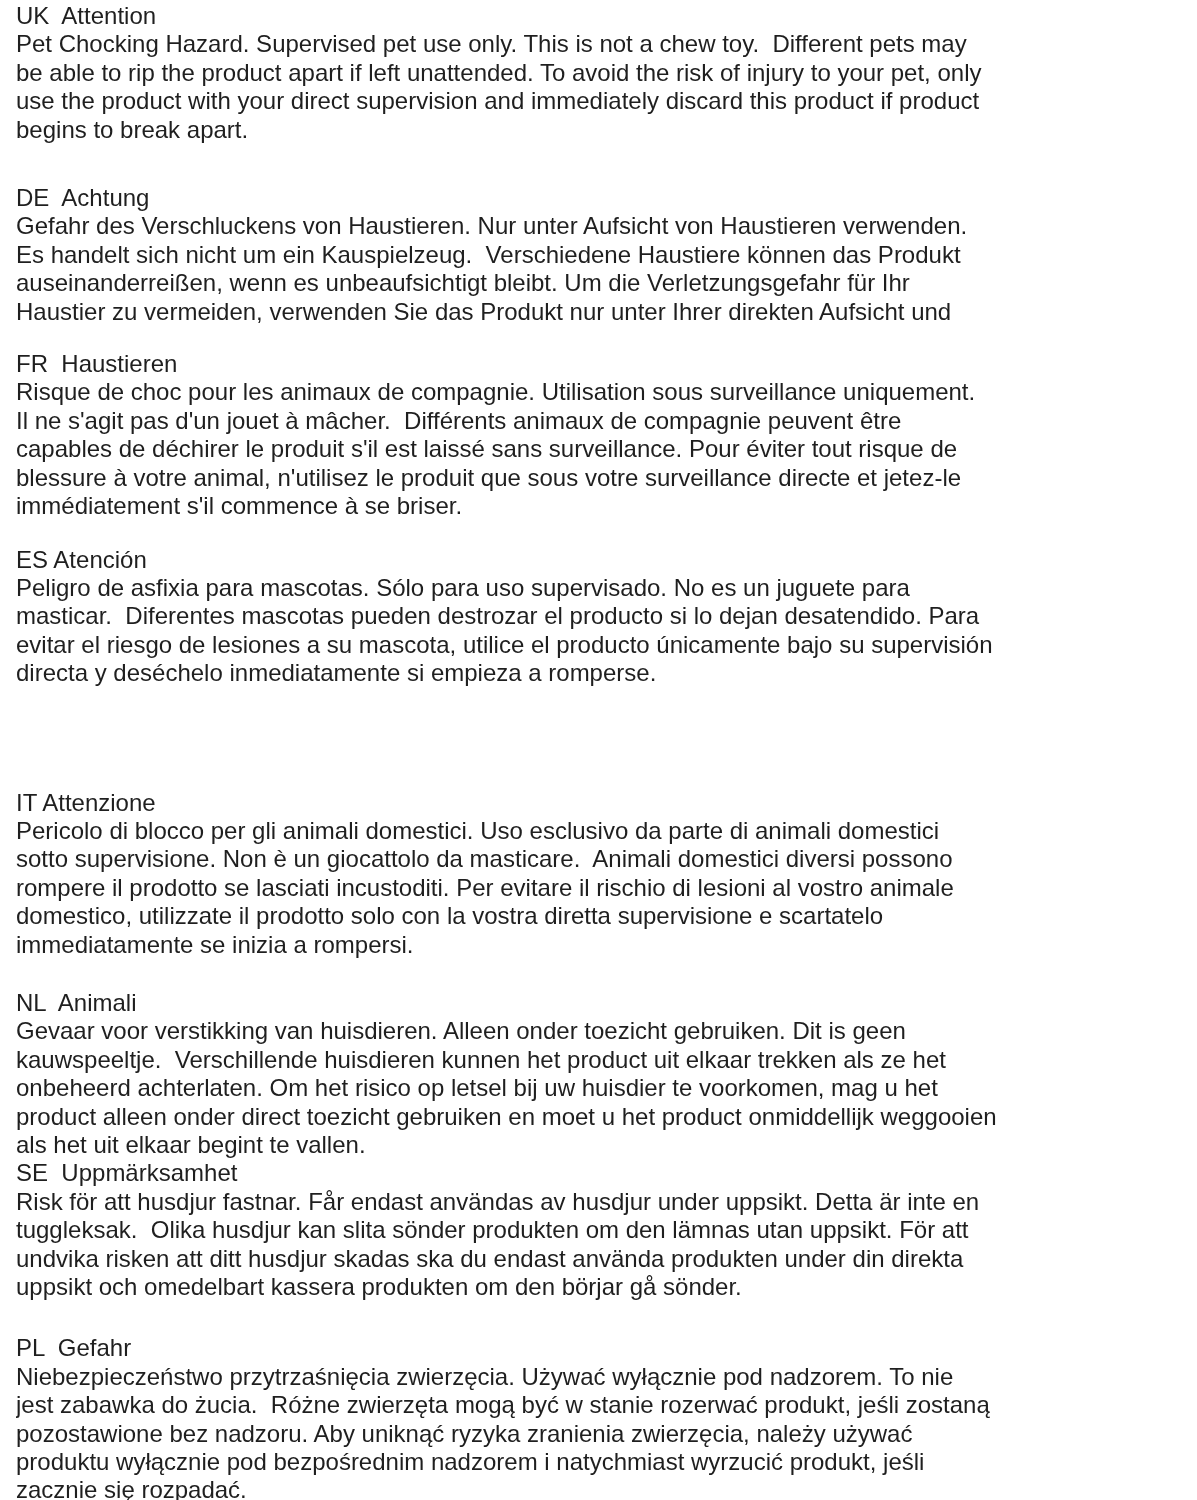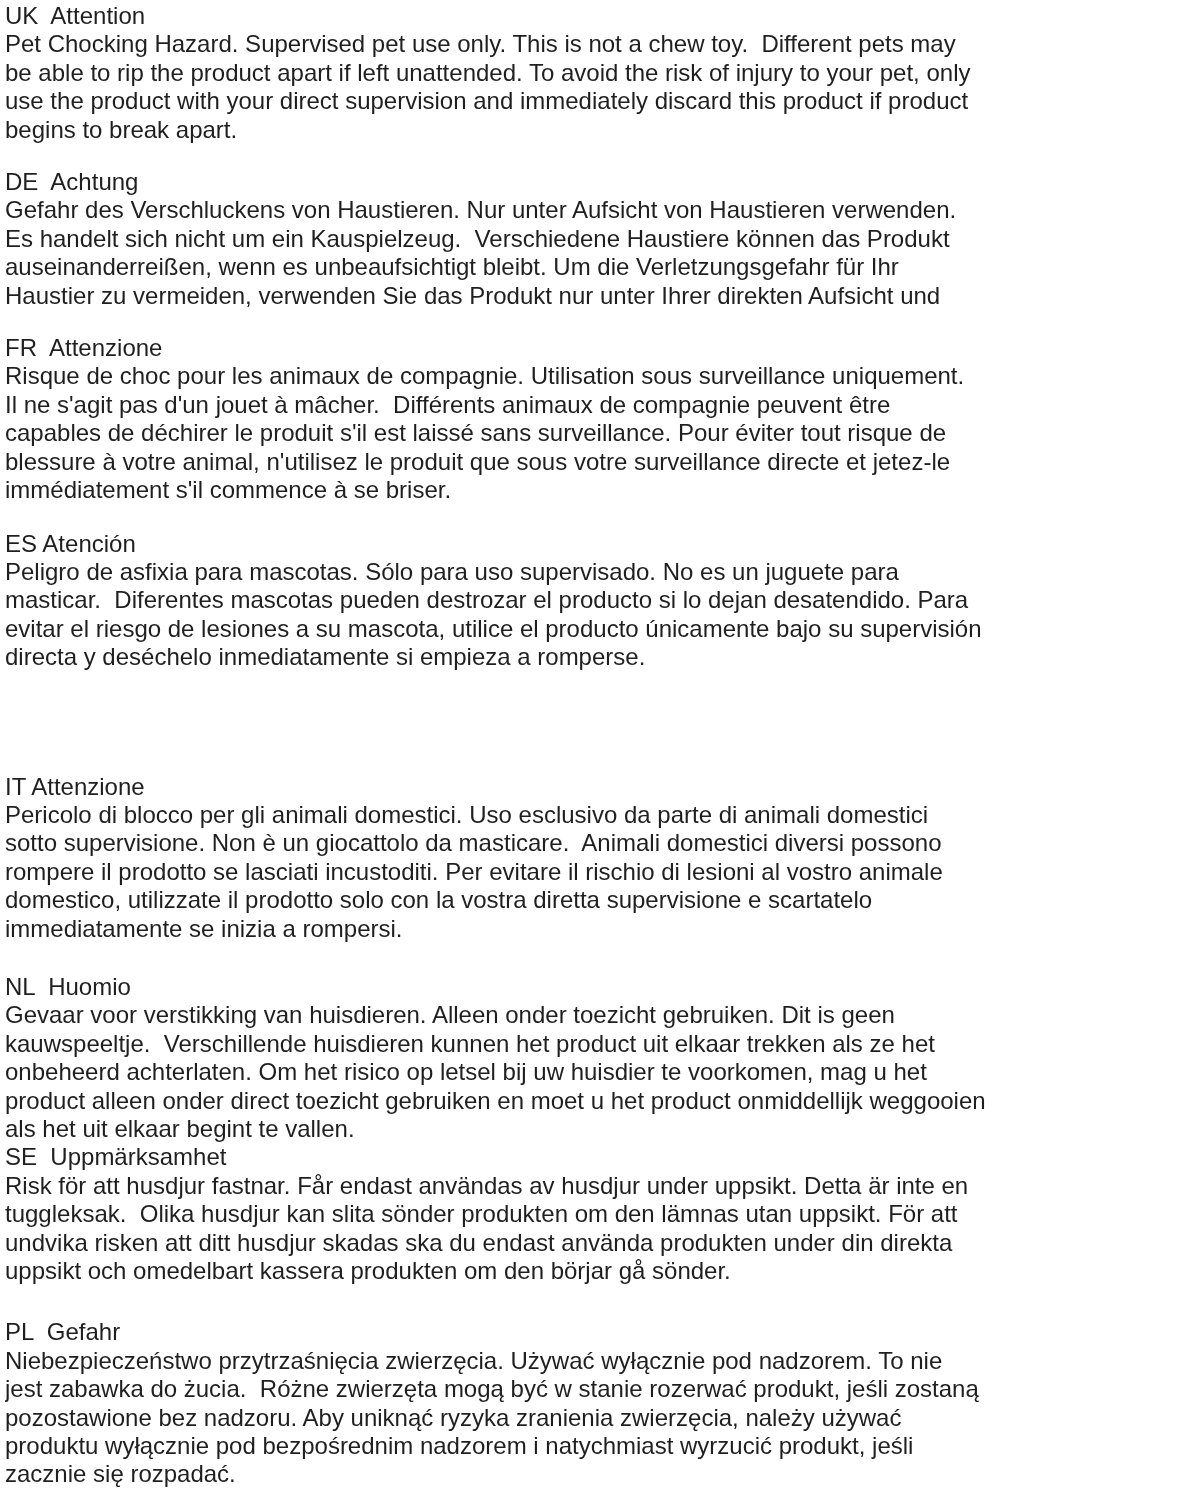--- a/index.html
+++ b/index.html
@@ -10,30 +10,30 @@
   .page {
     position: relative;
     width: 1197px;
     height: 1500px;
     overflow: hidden;
     background: #ffffff;
     color: #1f1f1f;
     font-family: "Liberation Sans", "DejaVu Sans", sans-serif;
     font-size: 24px;
     line-height: 28.4px;
-    padding: 2px 0 0 5px;
+    padding: 2px 0 0 16px;
     box-sizing: border-box;
   }
   .sec { display: block; }
   .heading, .bodytext {
     white-space: pre;        
     overflow: hidden;
   }
   
-  .sec-de { margin-top: 24px; }
+  .sec-de { margin-top: 40px; }
   .sec-fr { margin-top: 24px; }
   .sec-es { margin-top: 25px;  }
   .sec-it { margin-top: 101px; }
   .sec-nl { margin-top: 30px; }
   .sec-se { }
   .sec-pl { margin-top: 33px; }
 </style>
 </head>
 <body>
 
@@ -49,21 +49,21 @@
 
   <section class="sec sec-de">
     <div class="heading">DE  Achtung</div>
     <div class="bodytext">Gefahr des Verschluckens von Haustieren. Nur unter Aufsicht von Haustieren verwenden.
 Es handelt sich nicht um ein Kauspielzeug.  Verschiedene Haustiere können das Produkt
 auseinanderreißen, wenn es unbeaufsichtigt bleibt. Um die Verletzungsgefahr für Ihr
 Haustier zu vermeiden, verwenden Sie das Produkt nur unter Ihrer direkten Aufsicht und</div>
   </section>
 
   <section class="sec sec-fr">
-    <div class="heading">FR  Attenzione</div>
+    <div class="heading">FR  Haustieren</div>
     <div class="bodytext">Risque de choc pour les animaux de compagnie. Utilisation sous surveillance uniquement.
 Il ne s'agit pas d'un jouet à mâcher.  Différents animaux de compagnie peuvent être
 capables de déchirer le produit s'il est laissé sans surveillance. Pour éviter tout risque de
 blessure à votre animal, n'utilisez le produit que sous votre surveillance directe et jetez-le
 immédiatement s'il commence à se briser.</div>
   </section>
 
   <section class="sec sec-es">
     <div class="heading">ES Atención</div>
     <div class="bodytext">Peligro de asfixia para mascotas. Sólo para uso supervisado. No es un juguete para
@@ -75,21 +75,21 @@
   <section class="sec sec-it">
     <div class="heading">IT Attenzione</div>
     <div class="bodytext">Pericolo di blocco per gli animali domestici. Uso esclusivo da parte di animali domestici
 sotto supervisione. Non è un giocattolo da masticare.  Animali domestici diversi possono
 rompere il prodotto se lasciati incustoditi. Per evitare il rischio di lesioni al vostro animale
 domestico, utilizzate il prodotto solo con la vostra diretta supervisione e scartatelo
 immediatamente se inizia a rompersi.</div>
   </section>
 
   <section class="sec sec-nl">
-    <div class="heading">NL  Huomio</div>
+    <div class="heading">NL  Animali</div>
     <div class="bodytext">Gevaar voor verstikking van huisdieren. Alleen onder toezicht gebruiken. Dit is geen
 kauwspeeltje.  Verschillende huisdieren kunnen het product uit elkaar trekken als ze het
 onbeheerd achterlaten. Om het risico op letsel bij uw huisdier te voorkomen, mag u het
 product alleen onder direct toezicht gebruiken en moet u het product onmiddellijk weggooien
 als het uit elkaar begint te vallen.</div>
   </section>
 
   <section class="sec sec-se">
     <div class="heading">SE  Uppmärksamhet</div>
     <div class="bodytext">Risk för att husdjur fastnar. Får endast användas av husdjur under uppsikt. Detta är inte en

